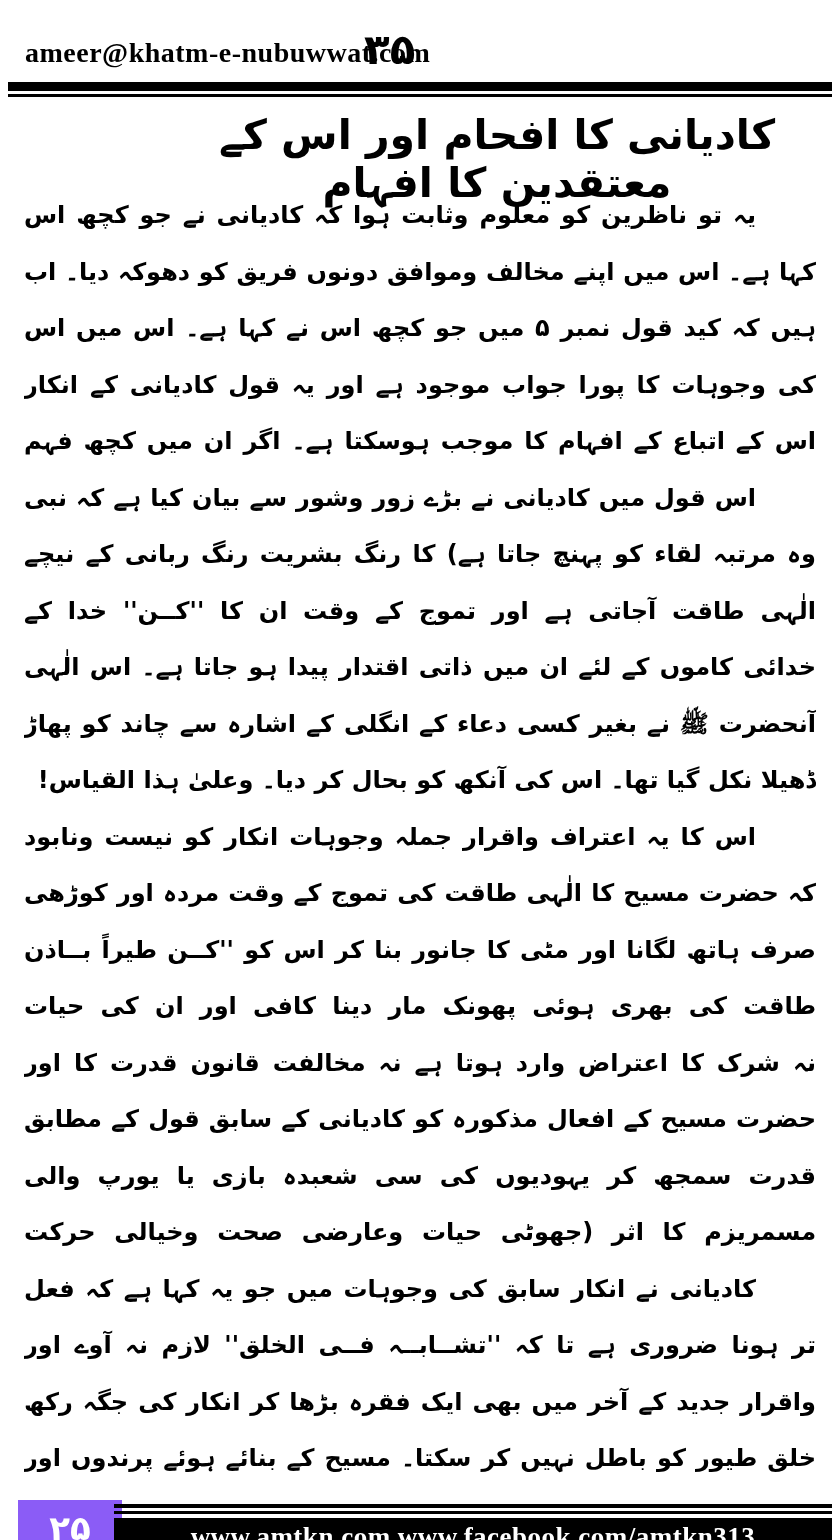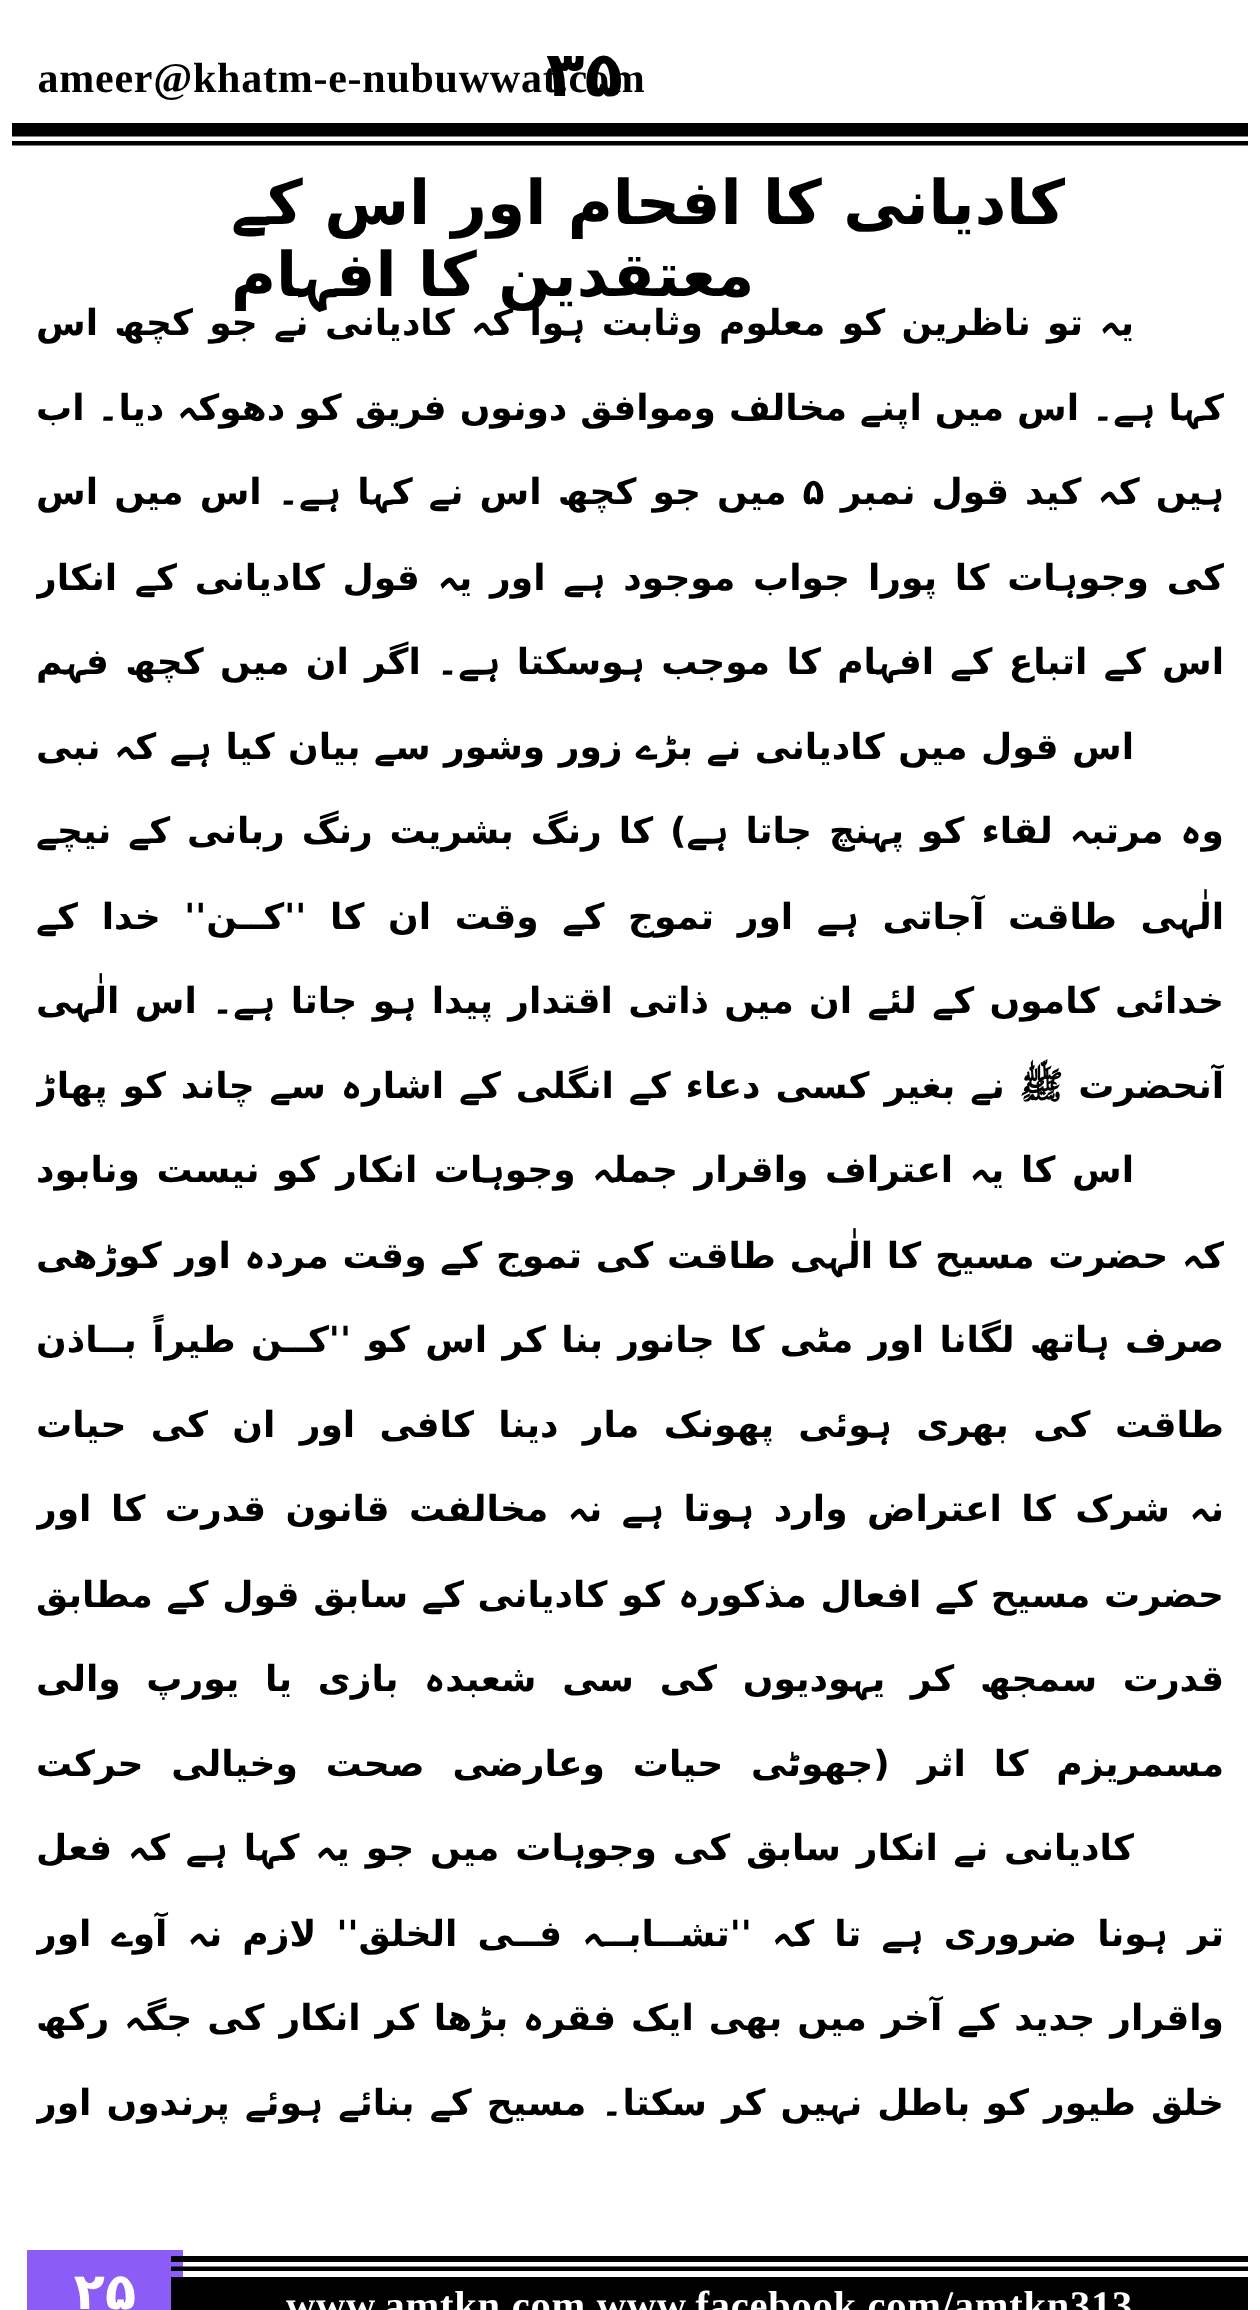--- a/index.html
+++ b/index.html
@@ -28,21 +28,21 @@
     position: absolute; right: 22px; top: 12px;
     font-size: 27px; font-weight: bold; direction: rtl;
   }
   .rule { position: absolute; left: 8px; right: 8px; top: 61px; }
   .rule-thick { height: 9px; background: #000; }
   .rule-thin  { height: 3px; background: #000; margin-top: 3px; }
 
   
   .title {
     position: absolute; left: 4px; right: 0; top: 90px; margin: 0;
-    text-align: left; padding-left: 150px;
+    text-align: center; padding-left: 150px;
     direction: rtl; font-size: 41px; font-weight: bold;
   }
 
   
   .body {
     position: absolute; left: 24px; right: 24px; top: 166px;
     direction: rtl;
   }
   .line {
     height: 56.5px; line-height: 56.5px;
@@ -89,20 +89,21 @@
     <div class="line indent">یہ تو ناظرین کو معلوم وثابت ہوا کہ کادیانی نے جو کچھ اس قول (یا کید) ششم میں</div>
     <div class="line">کہا ہے۔ اس میں اپنے مخالف وموافق دونوں فریق کو دھوکہ دیا۔ اب ہم یہ ثابت کرنا چاہتے</div>
     <div class="line">ہیں کہ کید قول نمبر ۵ میں جو کچھ اس نے کہا ہے۔ اس میں اس کے سابق انکار معجزات اور اس</div>
     <div class="line">کی وجوہات کا پورا جواب موجود ہے اور یہ قول کادیانی کے انکار سابق پر افحام (الزام) اور</div>
     <div class="line last">اس کے اتباع کے افہام کا موجب ہوسکتا ہے۔ اگر ان میں کچھ فہم وشرم ہو۔</div>
     <div class="line indent">اس قول میں کادیانی نے بڑے زور وشور سے بیان کیا ہے کہ نبی اور ولی (جب کہ</div>
     <div class="line">وہ مرتبہ لقاء کو پہنچ جاتا ہے) کا رنگ بشریت رنگ ربانی کے نیچے چھپ جاتا ہے اور ان میں</div>
     <div class="line">الٰہی طاقت آجاتی ہے اور تموج کے وقت ان کا ''کــن'' خدا کے ''کــن'' کا کام دیتا ہے اور</div>
     <div class="line">خدائی کاموں کے لئے ان میں ذاتی اقتدار پیدا ہو جاتا ہے۔ اس الٰہی طاقت کا یہ اثر ہے کہ</div>
     <div class="line">آنحضرت ﷺ نے بغیر کسی دعاء کے انگلی کے اشارہ سے چاند کو پھاڑ ڈالا اور جس کی آنکھ کا</div>
+    <div class="line last">ڈھیلا نکل گیا تھا۔ اس کی آنکھ کو بحال کر دیا۔ وعلیٰ ہذا القیاس!</div>
     <div class="line indent">اس کا یہ اعتراف واقرار جملہ وجوہات انکار کو نیست ونابود کرتا اور یقین دلاتا ہے</div>
     <div class="line">کہ حضرت مسیح کا الٰہی طاقت کی تموج کے وقت مردہ اور کوڑھی اور اندھے کو بغیر کسی دعاء کے</div>
     <div class="line">صرف ہاتھ لگانا اور مٹی کا جانور بنا کر اس کو ''کــن طیراً بــاذن اللہ'' کہہ دینا یا صرف الٰہی</div>
     <div class="line">طاقت کی بھری ہوئی پھونک مار دینا کافی اور ان کی حیات وصحت کا سبب ہوسکتا ہے اور اس پر</div>
     <div class="line">نہ شرک کا اعتراض وارد ہوتا ہے نہ مخالفت قانون قدرت کا اور کچھ ضرورت باقی نہیں رہتی کہ</div>
     <div class="line">حضرت مسیح کے افعال مذکورہ کو کادیانی کے سابق قول کے مطابق خلاف توحید ومخالف قانون</div>
     <div class="line">قدرت سمجھ کر یہودیوں کی سی شعبدہ بازی یا یورپ والی صناعوں جیسی دستگاری قرار دیں یا عمل</div>
     <div class="line last">مسمریزم کا اثر (جھوٹی حیات وعارضی صحت وخیالی حرکت وغیرہ) بتا دیں۔ وعلیٰ ہذا القیاس!</div>
     <div class="line indent">کادیانی نے انکار سابق کی وجوہات میں جو یہ کہا ہے کہ فعل مخلوق کا فعل خالق سے کم</div>
     <div class="line">تر ہونا ضروری ہے تا کہ ''تشــابــہ فــی الخلق'' لازم نہ آوے اور اسی کے مطابق اس قول</div>

